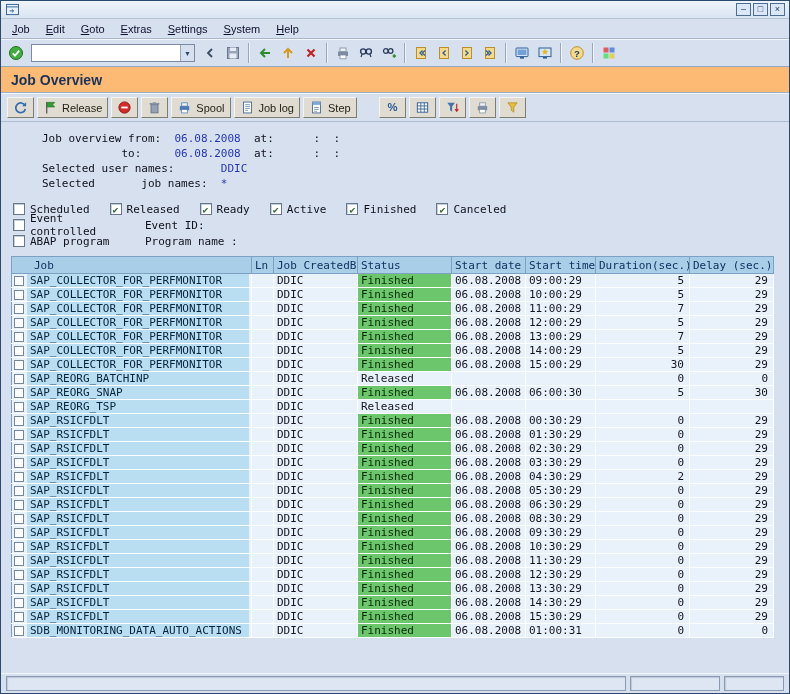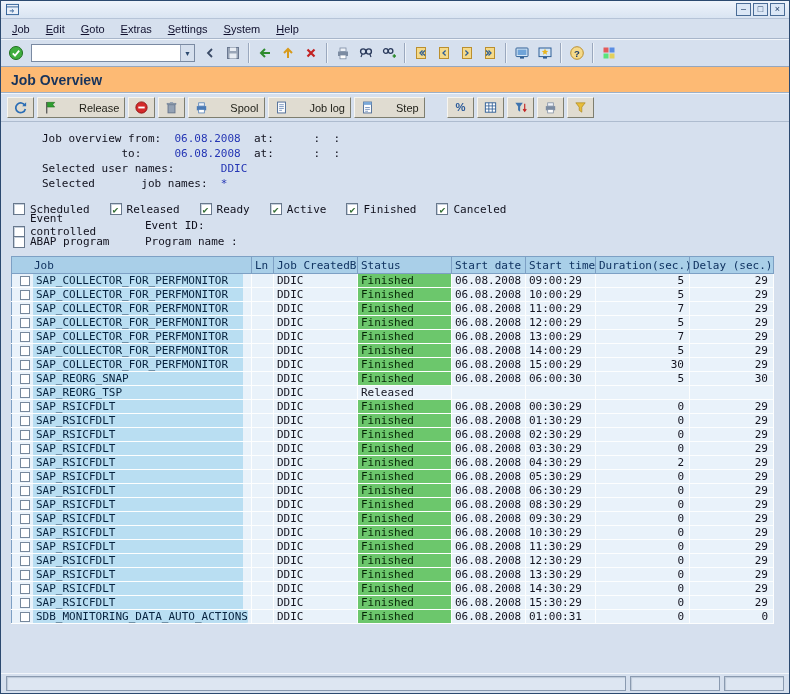--- a/index.html
+++ b/index.html
@@ -33,49 +33,49 @@
     font-family:"Liberation Sans",sans-serif; }
   .cmd-drop { width:14px; background:#d6e0ee; border-left:1px solid #9aa8be; font-size:7px;
     color:#2c4a70; display:flex; align-items:center; justify-content:center; }
   
   .titlerow { height:26px; flex:0 0 26px; display:flex; align-items:center; padding:0 10px;
     background:#fdba74; border-bottom:1px solid #9cb0c8; }
   .page-title { font-size:14px; font-weight:bold; color:#17335c; }
   
   .appbar { height:29px; flex:0 0 29px; display:flex; align-items:center; gap:3px; padding:0 6px;
     background:#d6e0ee; border-top:1px solid #f2f6fb; border-bottom:1px solid #aebccf; }
-  .app-btn { height:21px; display:inline-flex; align-items:center; gap:21px; padding:0 5px;
+  .app-btn { height:21px; display:inline-flex; align-items:center; gap:4px; padding:0 5px;
     background:#e0dcd1; border:1px solid; border-color:#f7f5ef #7e7e6f #7e7e6f #f7f5ef;
     font-size:11px; color:#1e1e16; white-space:nowrap; cursor:default;justify-content:flex-end; }
   .app-btn svg { width:15px; height:15px; display:block; }
   .app-gap { width:16px; }
   
   .info { padding:9px 0 2px 12px; font-family:"DejaVu Sans Mono", monospace; font-size:11px; color:#10101c;margin-left:29px; }
   .info-line { white-space:pre; line-height:15px; }
   .iv { color:#2435b4; }
   .filters { padding:8px 12px 0 12px; font-family:"DejaVu Sans Mono", monospace; font-size:11px; color:#10101c; }
   .chk-row { display:flex; align-items:center; height:16px; }
   .chk-group { display:flex; align-items:center; margin-right:20px; }
-  .chk-group.fixed { width:122px; margin-right:10px;align-items:flex-end; }
+  .chk-group.fixed { width:122px; margin-right:10px; }
   .chk { width:12px; height:12px; flex:0 0 12px; background:#fff; border:1px solid #68788c;
     box-shadow:inset 1px 1px 0 #c6d0dc; margin-right:5px; font-size:10px; line-height:11px;
     text-align:center; color:#2f6b2f; }
   
   .table-wrap { margin:7px 10px 0 10px; }
   table { border-collapse:collapse; table-layout:fixed; width:762px;
     font-family:"DejaVu Sans Mono", monospace; font-size:11px; background:#e9f2fa;
     border:1px solid #7da0c4; }
   th { background:#a9cfe8; color:#0f3260; font-weight:normal; text-align:left; height:17px;
     padding:0 3px; border:1px solid #7da0c4; overflow:hidden; white-space:nowrap; }
   th.job-h { padding-left:22px; }
   td { height:13px; padding:0 3px; border-right:1px solid #fdfefe; border-bottom:1px solid #fdfefe;
     color:#13131f; overflow:hidden; white-space:nowrap; }
   td.num { text-align:right; padding-right:5px; }
   td.status-finished { background:#6cc76c; color:#062806; }
-  td.job-cell { padding:0 8px;border-radius:6px; }
+  td.job-cell { padding:0 2px; }
   .job-flex { display:flex; align-items:center; gap:3px; height:13px; }
   .row-chk { width:10px; height:10px; flex:0 0 10px; background:#fff; border:1px solid #76889c; }
   .job-name { flex:1; background:#b9def2; height:13px; line-height:13px; padding-left:3px; color:#06223e; }
   
   .filler { flex:1; }
   .statusbar { height:20px; flex:0 0 20px; border-top:1px solid #f2f6fb; background:#d6e0ee;
     display:flex; align-items:center; gap:4px; padding:0 5px; }
   .status-field { height:15px; border:1px solid #8a9ab0; box-shadow:inset 1px 1px 1px #bcc8d8;
     background:#dde6f2; flex:1; }
   .status-box { height:15px; width:90px; flex:0 0 auto; border:1px solid #8a9ab0;
@@ -517,20 +517,35 @@
             <td class="status-finished">Finished</td>
             <td>06.08.2008</td>
             <td>15:00:29</td>
             <td class="num">30</td>
             <td class="num">29</td>
           </tr>
           <tr>
             <td class="job-cell">
               <div class="job-flex">
                 <span class="row-chk"></span>
+                <span class="job-name">SAP_REORG_BATCHINP</span>
+              </div>
+            </td>
+            <td></td>
+            <td>DDIC</td>
+            <td>Released</td>
+            <td></td>
+            <td></td>
+            <td class="num">0</td>
+            <td class="num">0</td>
+          </tr>
+          <tr>
+            <td class="job-cell">
+              <div class="job-flex">
+                <span class="row-chk"></span>
                 <span class="job-name">SAP_REORG_SNAP</span>
               </div>
             </td>
             <td></td>
             <td>DDIC</td>
             <td class="status-finished">Finished</td>
             <td>06.08.2008</td>
             <td>06:00:30</td>
             <td class="num">5</td>
             <td class="num">30</td>

